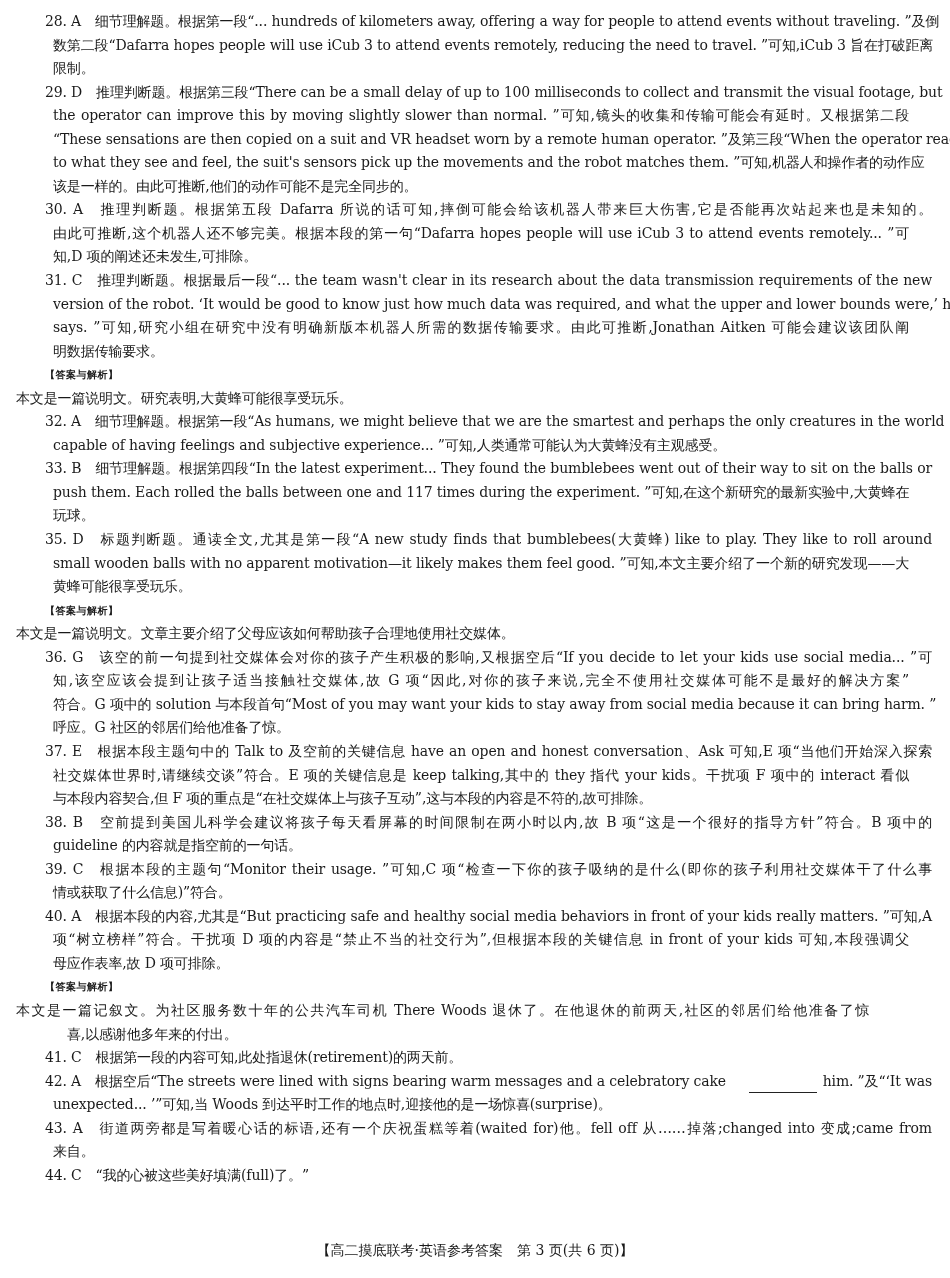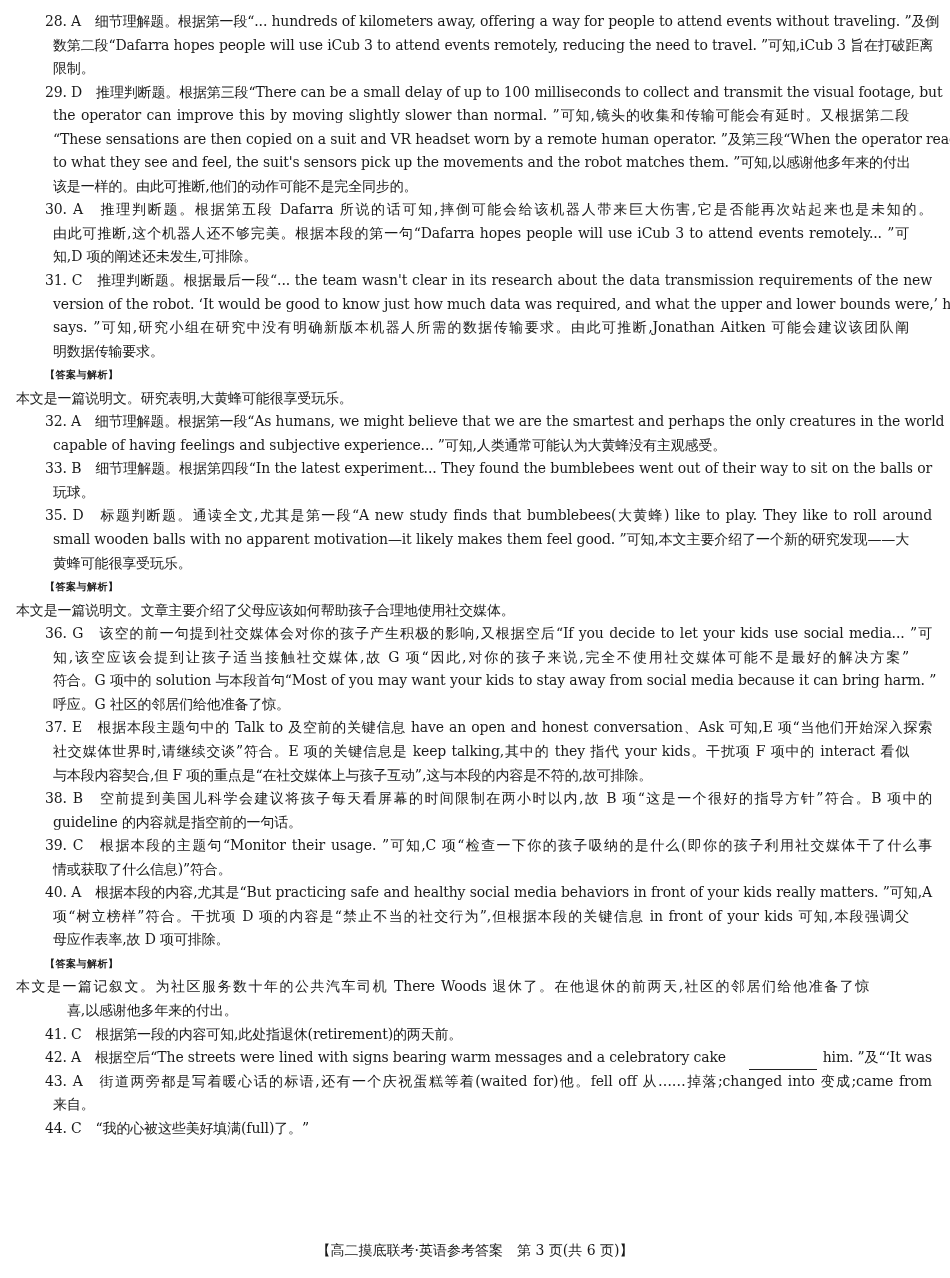--- a/index.html
+++ b/index.html
@@ -38,21 +38,21 @@
   <div class="entry">
     <div class="line first">28. A　细节理解题。根据第一段“... hundreds of kilometers away, offering a way for people to attend events without traveling. ”及倒</div>
     <div class="line cont">数第二段“Dafarra hopes people will use iCub 3 to attend events remotely, reducing the need to travel. ”可知,iCub 3 旨在打破距离</div>
     <div class="line cont last">限制。</div>
   </div>
 
   <div class="entry">
     <div class="line first">29. D　推理判断题。根据第三段“There can be a small delay of up to 100 milliseconds to collect and transmit the visual footage, but</div>
     <div class="line cont">the operator can improve this by moving slightly slower than normal. ”可知,镜头的收集和传输可能会有延时。又根据第二段</div>
     <div class="line cont">“These sensations are then copied on a suit and VR headset worn by a remote human operator. ”及第三段“When the operator reacts</div>
-    <div class="line cont">to what they see and feel, the suit's sensors pick up the movements and the robot matches them. ”可知,以感谢他多年来的付出</div>
+    <div class="line cont">to what they see and feel, the suit's sensors pick up the movements and the robot matches them. ”可知,机器人和操作者的动作应</div>
     <div class="line cont last">该是一样的。由此可推断,他们的动作可能不是完全同步的。</div>
   </div>
 
   <div class="entry">
     <div class="line first">30. A　推理判断题。根据第五段 Dafarra 所说的话可知,摔倒可能会给该机器人带来巨大伤害,它是否能再次站起来也是未知的。</div>
     <div class="line cont">由此可推断,这个机器人还不够完美。根据本段的第一句“Dafarra hopes people will use iCub 3 to attend events remotely... ”可</div>
     <div class="line cont last">知,D 项的阐述还未发生,可排除。</div>
   </div>
 
   <div class="entry">
@@ -65,20 +65,21 @@
   <div class="section-head">【答案与解析】</div>
   <div class="line summary-first last">本文是一篇说明文。研究表明,大黄蜂可能很享受玩乐。</div>
 
   <div class="entry">
     <div class="line first">32. A　细节理解题。根据第一段“As humans, we might believe that we are the smartest and perhaps the only creatures in the world</div>
     <div class="line cont last">capable of having feelings and subjective experience... ”可知,人类通常可能认为大黄蜂没有主观感受。</div>
   </div>
 
   <div class="entry">
     <div class="line first">33. B　细节理解题。根据第四段“In the latest experiment... They found the bumblebees went out of their way to sit on the balls or</div>
+    <div class="line cont">push them. Each rolled the balls between one and 117 times during the experiment. ”可知,在这个新研究的最新实验中,大黄蜂在</div>
     <div class="line cont last">玩球。</div>
   </div>
 
 
   <div class="entry">
     <div class="line first">35. D　标题判断题。通读全文,尤其是第一段“A new study finds that bumblebees(大黄蜂) like to play. They like to roll around</div>
     <div class="line cont">small wooden balls with no apparent motivation—it likely makes them feel good. ”可知,本文主要介绍了一个新的研究发现——大</div>
     <div class="line cont last">黄蜂可能很享受玩乐。</div>
   </div>
 
@@ -123,20 +124,21 @@
   </div>
 
   <div class="entry">
     <div class="line first" style="display:flex; justify-content:flex-end; text-align-last:auto;">
       <span>42. A　根据空后“The streets were lined with signs bearing warm messages and a celebratory cake</span>
       <span style="flex:1; display:flex; justify-content:flex-end; align-items:flex-end;">
         <span class="blank"></span>
         <span>him. ”及“‘It was</span>
       </span>
     </div>
+    <div class="line cont last">unexpected... ’”可知,当 Woods 到达平时工作的地点时,迎接他的是一场惊喜(surprise)。</div>
   </div>
 
   <div class="entry">
     <div class="line first">43. A　街道两旁都是写着暖心话的标语,还有一个庆祝蛋糕等着(waited for)他。fell off 从……掉落;changed into 变成;came from</div>
     <div class="line cont last">来自。</div>
   </div>
 
   <div class="entry">
     <div class="line first last">44. C　“我的心被这些美好填满(full)了。”</div>
   </div>

